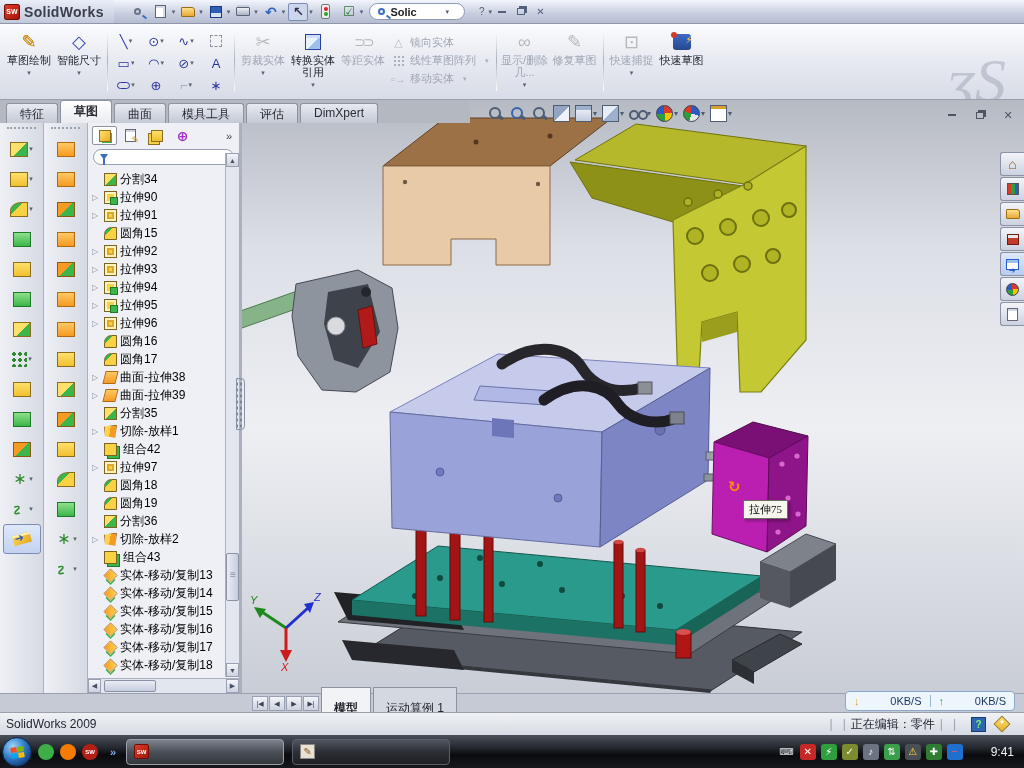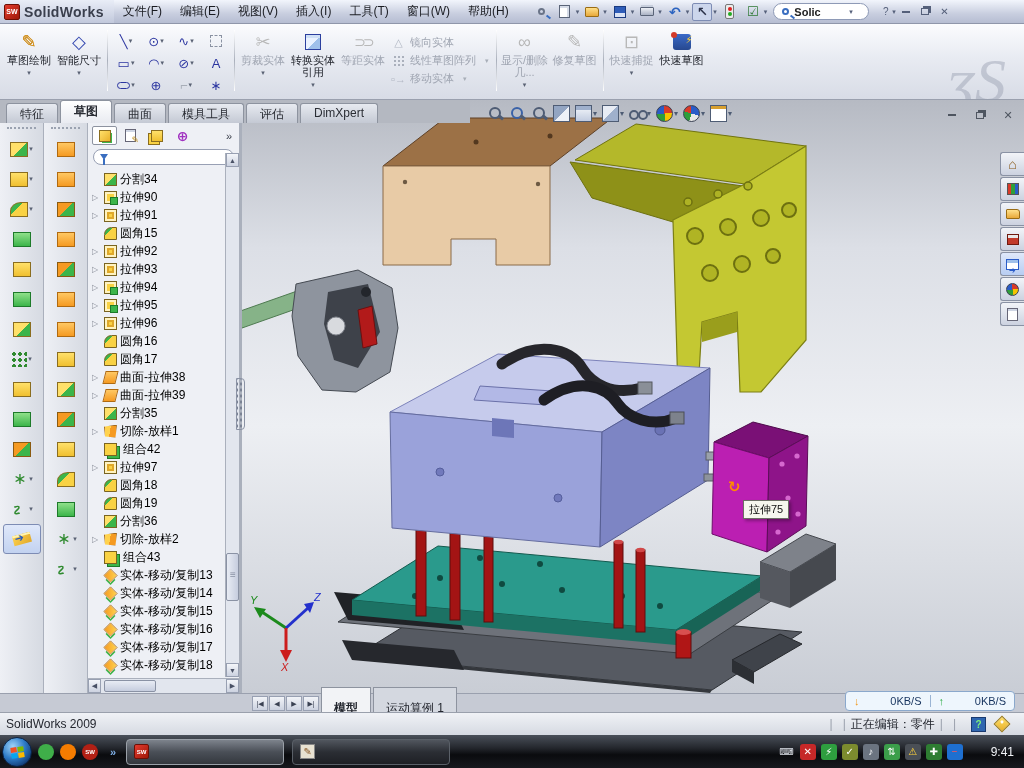--- a/index.html
+++ b/index.html
@@ -153,21 +153,21 @@
   .ic-display-style{background:linear-gradient(135deg,#e8ecf4 50%,#9fb0cc 50%);border:1px solid #4e5c74;}
   .ic-hide-show-items::before{content:"";position:absolute;left:0;top:5px;width:6px;height:6px;border:2px solid #4e5c74;border-radius:50%;}
   .ic-hide-show-items::after{content:"";position:absolute;left:9px;top:5px;width:6px;height:6px;border:2px solid #4e5c74;border-radius:50%;}
   .ic-appearances{background:conic-gradient(#d93a2a 0 25%,#f5c400 0 50%,#2f9e3a 0 75%,#2a5cc8 0);border-radius:50%;border:1px solid #3a4152;}
   .ic-apply-scene{background:conic-gradient(#2a5cc8 0 30%,#e8e8e8 0 55%,#2f9e3a 0 80%,#d93a2a 0);border-radius:50%;border:1px solid #3a4152;}
   .ic-annotation-views{background:#fff;border:1px solid #4e5c74;box-shadow:inset 0 3px 0 #d8a030;}
   #doc-controls{position:absolute;right:8px;top:8px;display:flex;gap:12px;z-index:8;}
   #doc-controls .dc{color:#4e5560;display:flex;align-items:center;justify-content:center;width:16px;height:14px;font-size:11px;}
   .dc .w-min,.dc .w-rest{border-color:#4e5560;box-shadow:2px -2px 0 0 #4e5560;}
   .dc .w-min{box-shadow:none;border-bottom-color:#4e5560;}
-  #tooltip{position:absolute;left:503px;top:400px;background:#f6f6ee;border:1px solid #6d6d66;font-size:11px;padding:1px 5px;color:#111;box-shadow:2px 2px 3px rgba(0,0,0,.3);z-index:9;}
+  #tooltip{position:absolute;left:503px;top:400px;background:#f6f6ee;border:1px solid #6d6d66;font-size:11px;padding:1px 5px;color:#111;box-shadow:2px 2px 3px rgba(0,0,0,.3);z-index:9;font-family:Liberation Serif, serif;}
   
   #taskpane{position:absolute;right:0;top:52px;width:24px;display:flex;flex-direction:column;gap:1px;z-index:8;}
   .tpbtn{width:24px;height:24px;background:linear-gradient(#f2f4f8,#ccd2e0);border:1px solid #8a92a4;border-right:none;border-radius:3px 0 0 3px;display:flex;align-items:center;justify-content:center;}
   .tpbtn.pressed{background:linear-gradient(#dfe8fa,#b8cdf2);}
   .tp-home{color:#8a5a18;font-size:14px;}
   .tp-lib{width:12px;height:12px;background:linear-gradient(90deg,#d93a2a 33%,#2f9e3a 33% 66%,#2a5cc8 66%);border:1px solid #555;}
   .tp-folder{width:14px;height:10px;background:linear-gradient(#ffe08a,#e8a93a);border:1px solid #9a6c14;border-radius:1px 3px 1px 1px;}
   .tp-toolbox{width:12px;height:11px;background:#c23a2a;border:1px solid #701a10;box-shadow:inset 0 3px 0 #e8e8e8;}
   .tp-palette{width:13px;height:11px;background:#fff;border:1px solid #2a5cc8;box-shadow:inset 0 3px 0 #9fc0ea;position:relative;}
   .tp-palette::after{content:"➔";position:absolute;left:2px;bottom:-6px;color:#2a5cc8;font-size:8px;}
@@ -222,30 +222,20 @@
 </head>
 <body>
 
 <div id="screen">
 
   <div id="titlebar">
     <div id="logo">
       <span class="swcube">SW</span>
       <span class="appname">SolidWorks</span>
     </div>
-    <div id="menubar" style="display:flex;">
-
-    <span class="menu-item"><i style="font-style:normal;">文件(F)</i></span>
-        <span class="menu-item"><i style="font-style:normal;">编辑(E)</i></span>
-        <span class="menu-item"><i style="font-style:normal;">视图(V)</i></span>
-        <span class="menu-item"><i style="font-style:normal;">插入(I)</i></span>
-        <span class="menu-item"><i style="font-style:normal;">工具(T)</i></span>
-        <span class="menu-item"><i style="font-style:normal;">窗口(W)</i></span>
-        <span class="menu-item"><i style="font-style:normal;">帮助(H)</i></span>
-      </div>
     <div id="tb-quick">
       <span class="qbtn">
           <span class="mag" style="border-color:#6a7488;"></span>
         </span>
       <span class="qbtn">
           <span class="i-page"></span>
         </span>
         <span class="qdrop">▾</span>
       <span class="qbtn">
           <span class="i-folder"></span>

